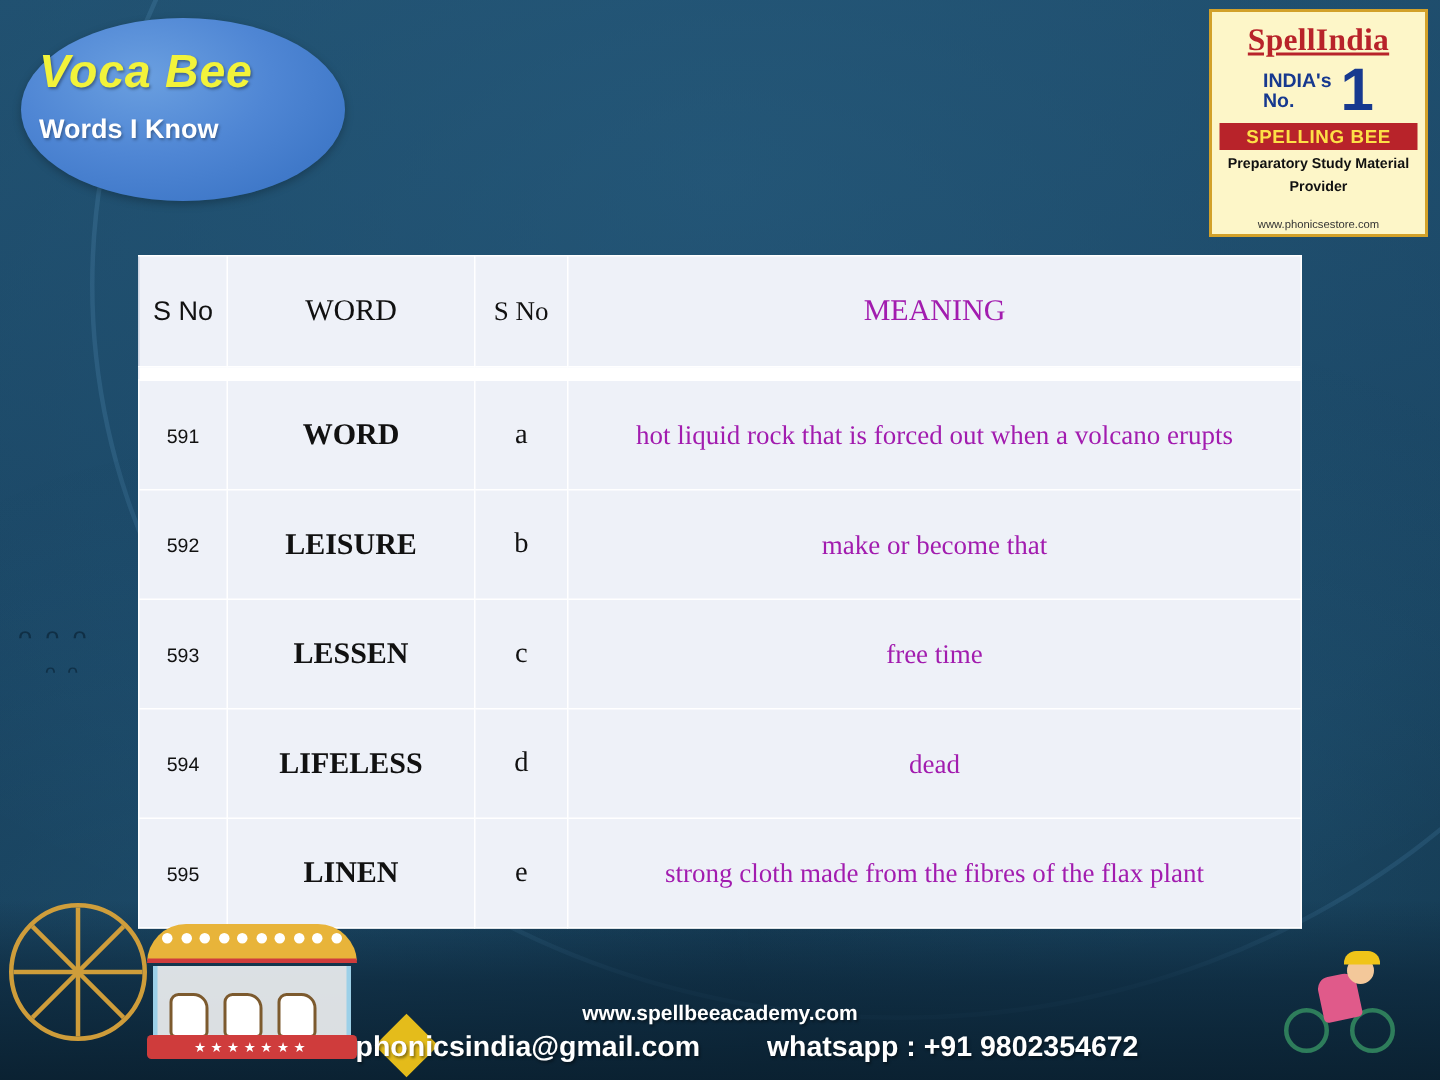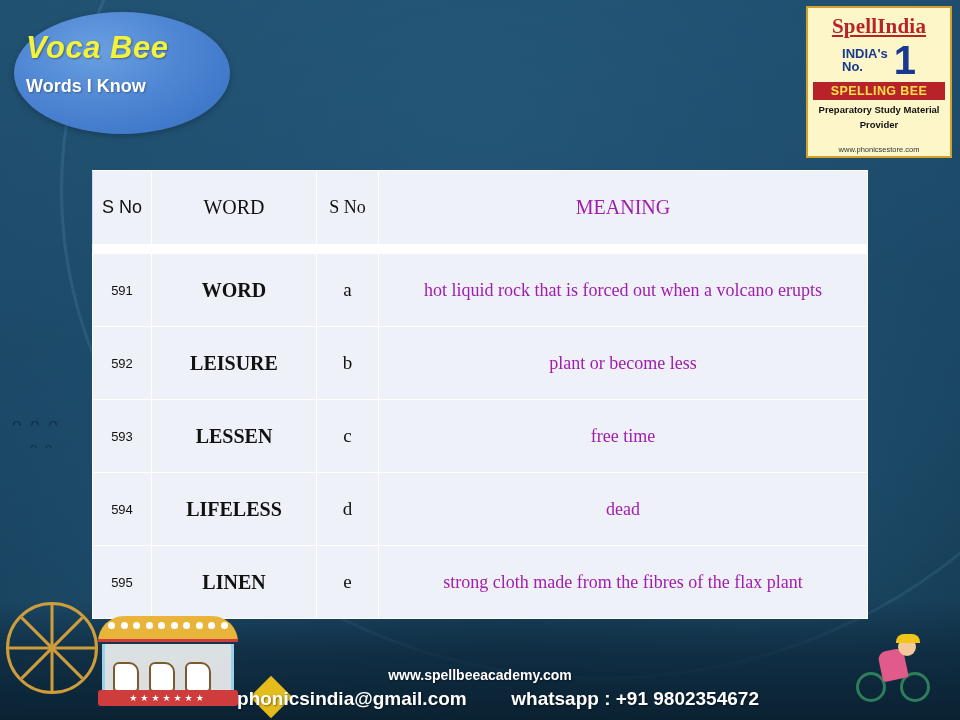--- a/index.html
+++ b/index.html
@@ -334,21 +334,21 @@
         <tr>
           <td class="c-sno">591</td>
           <td class="c-word">WORD</td>
           <td class="c-letter">a</td>
           <td class="c-meaning">hot liquid rock that is forced out when a volcano erupts</td>
         </tr>
         <tr>
           <td class="c-sno">592</td>
           <td class="c-word">LEISURE</td>
           <td class="c-letter">b</td>
-          <td class="c-meaning">plant or become less</td>
+          <td class="c-meaning">make or become that</td>
         </tr>
         <tr>
           <td class="c-sno">593</td>
           <td class="c-word">LESSEN</td>
           <td class="c-letter">c</td>
           <td class="c-meaning">free time</td>
         </tr>
         <tr>
           <td class="c-sno">594</td>
           <td class="c-word">LIFELESS</td>

